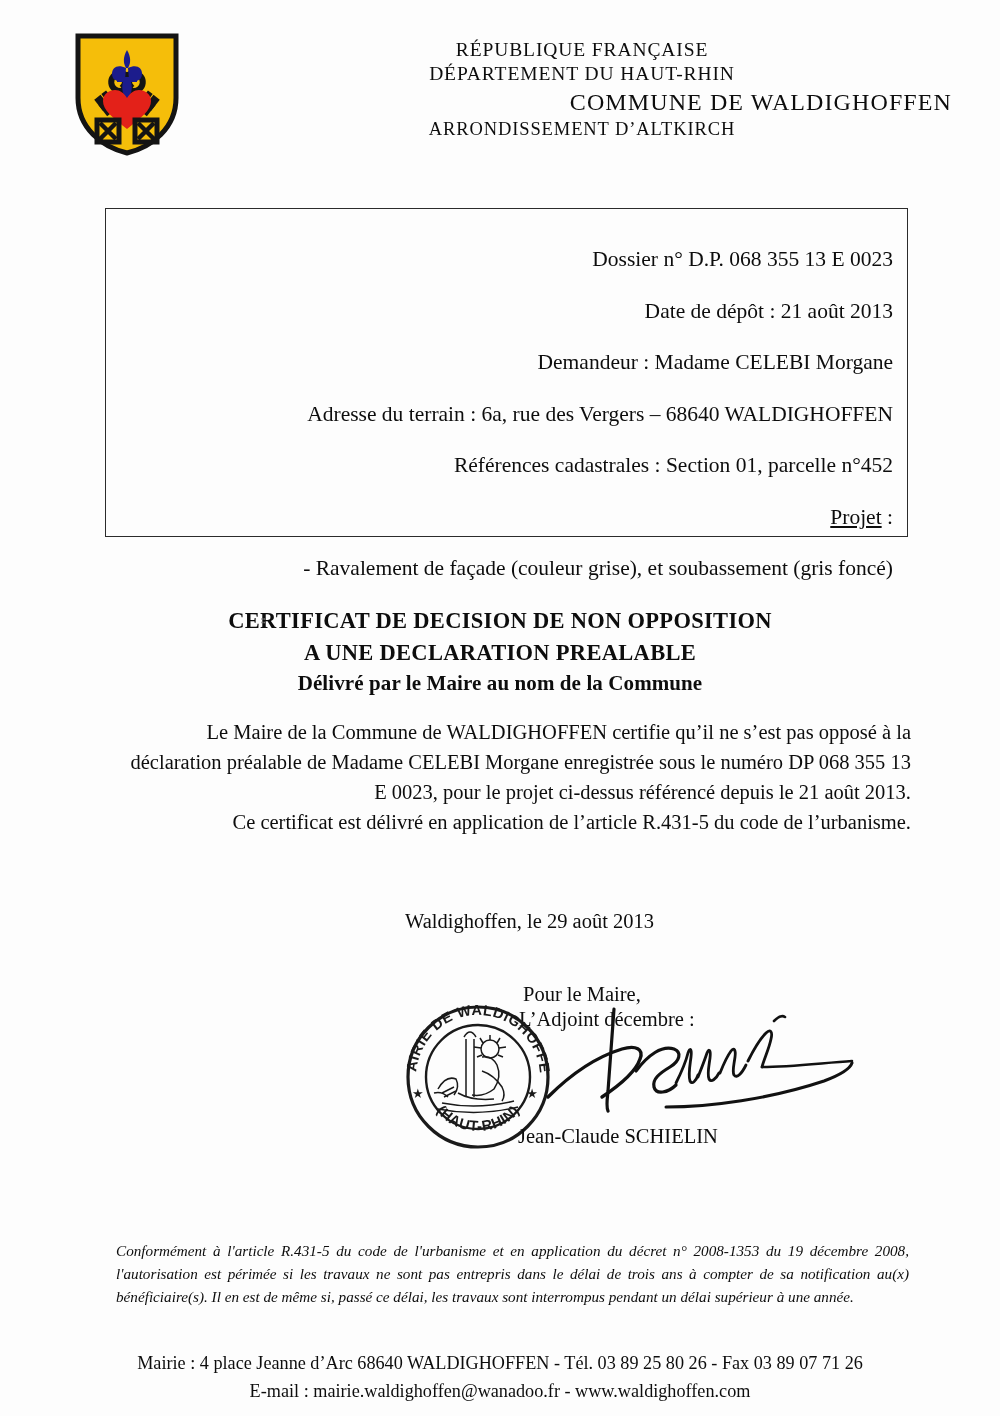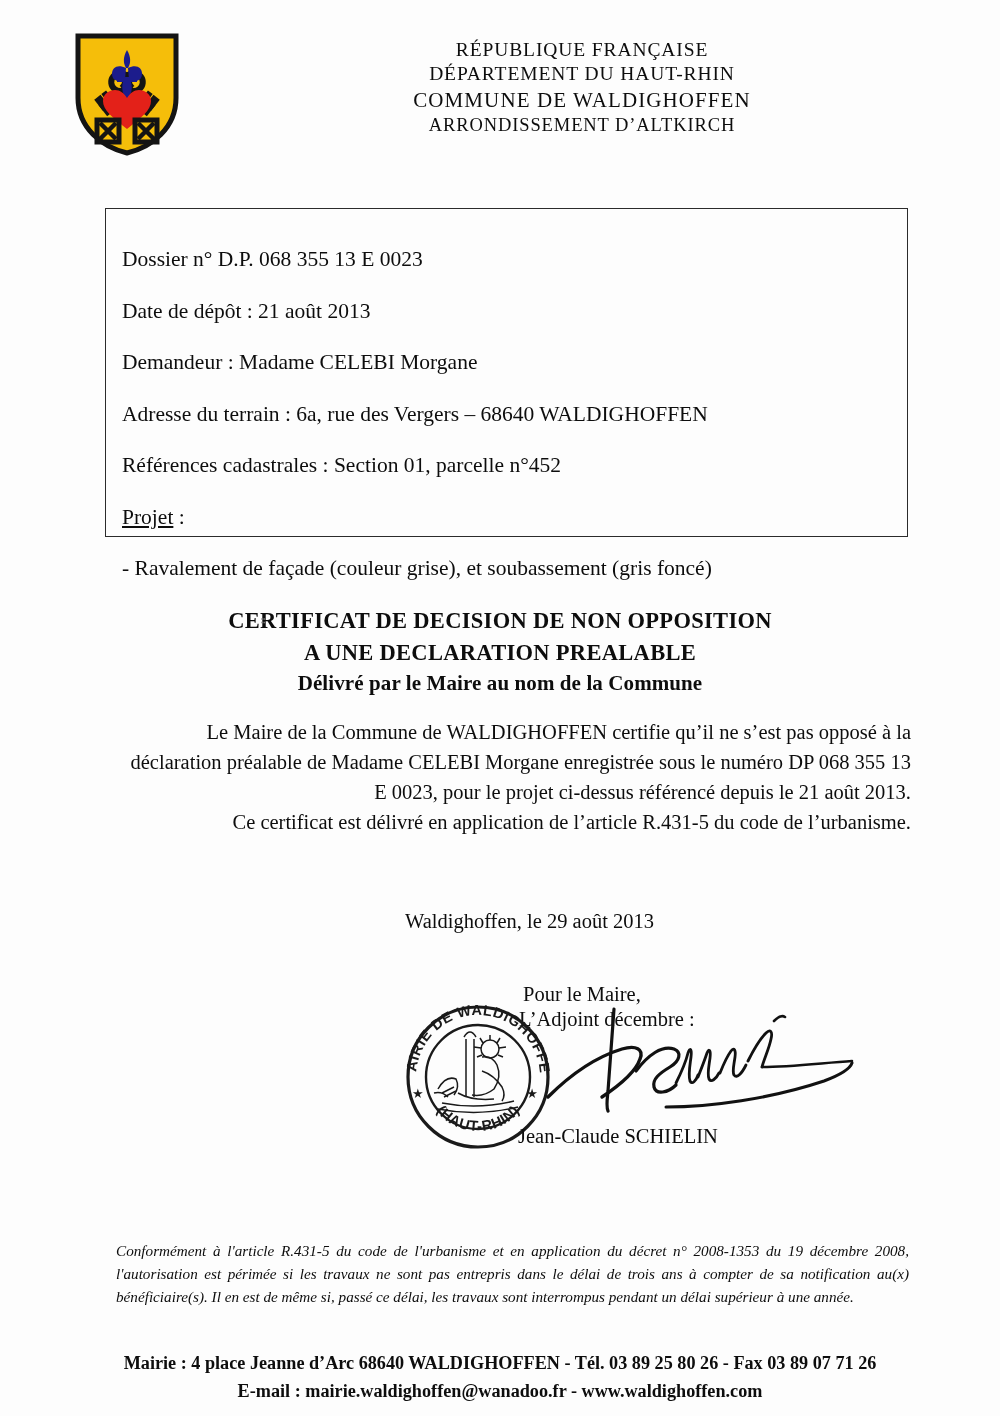--- a/index.html
+++ b/index.html
@@ -50,24 +50,25 @@
     line-height: 1.22;
   }
   .hdr-line1,
   .hdr-line2,
   .hdr-line4 {
     font-size: 19.5px;
     letter-spacing: 0.9px;
     white-space: nowrap;
   }
   .hdr-line3 {
-    font-size: 21px;
+    font-size: 24px;
     letter-spacing: 1.1px;
     margin: 2px 0 1px 0;
     white-space: nowrap;
+    text-align: right;
   }
   .hdr-line4 {
     font-size: 18.5px;
   }
 
   
   .info-box {
     position: absolute;
     left: 105px;
     top: 208px;
@@ -75,20 +76,21 @@
     height: 329px;
     border: 1.6px solid #2b2b2b;
     box-sizing: border-box;
     background: transparent;
   }
   .info-list {
     position: absolute;
     left: 16px;
     top: 40px;
     right: 14px;
+    text-align: right;
   }
   .info-row {
     font-size: 21.5px;
     line-height: 1.0;
     margin-bottom: 30px;
     white-space: nowrap;
   }
   .info-row:last-child { margin-bottom: 0; }
   .underline-word {
     text-decoration: underline;
@@ -215,21 +217,21 @@
   
   .footer {
     position: absolute;
     left: 0;
     top: 1350px;
     width: 1000px;
     text-align: center;
     font-size: 18.2px;
     line-height: 1.52;
   }
-  .footer-line { white-space: nowrap; font-weight: bold; }
+  .footer-line { white-space: nowrap; }
 </style>
 </head>
 <body>
 
 <div class="page">
 
   <div class="header">
 
     <div class="coat-of-arms">
       <svg viewBox="0 0 106 124" width="106" height="124" aria-hidden="true">

